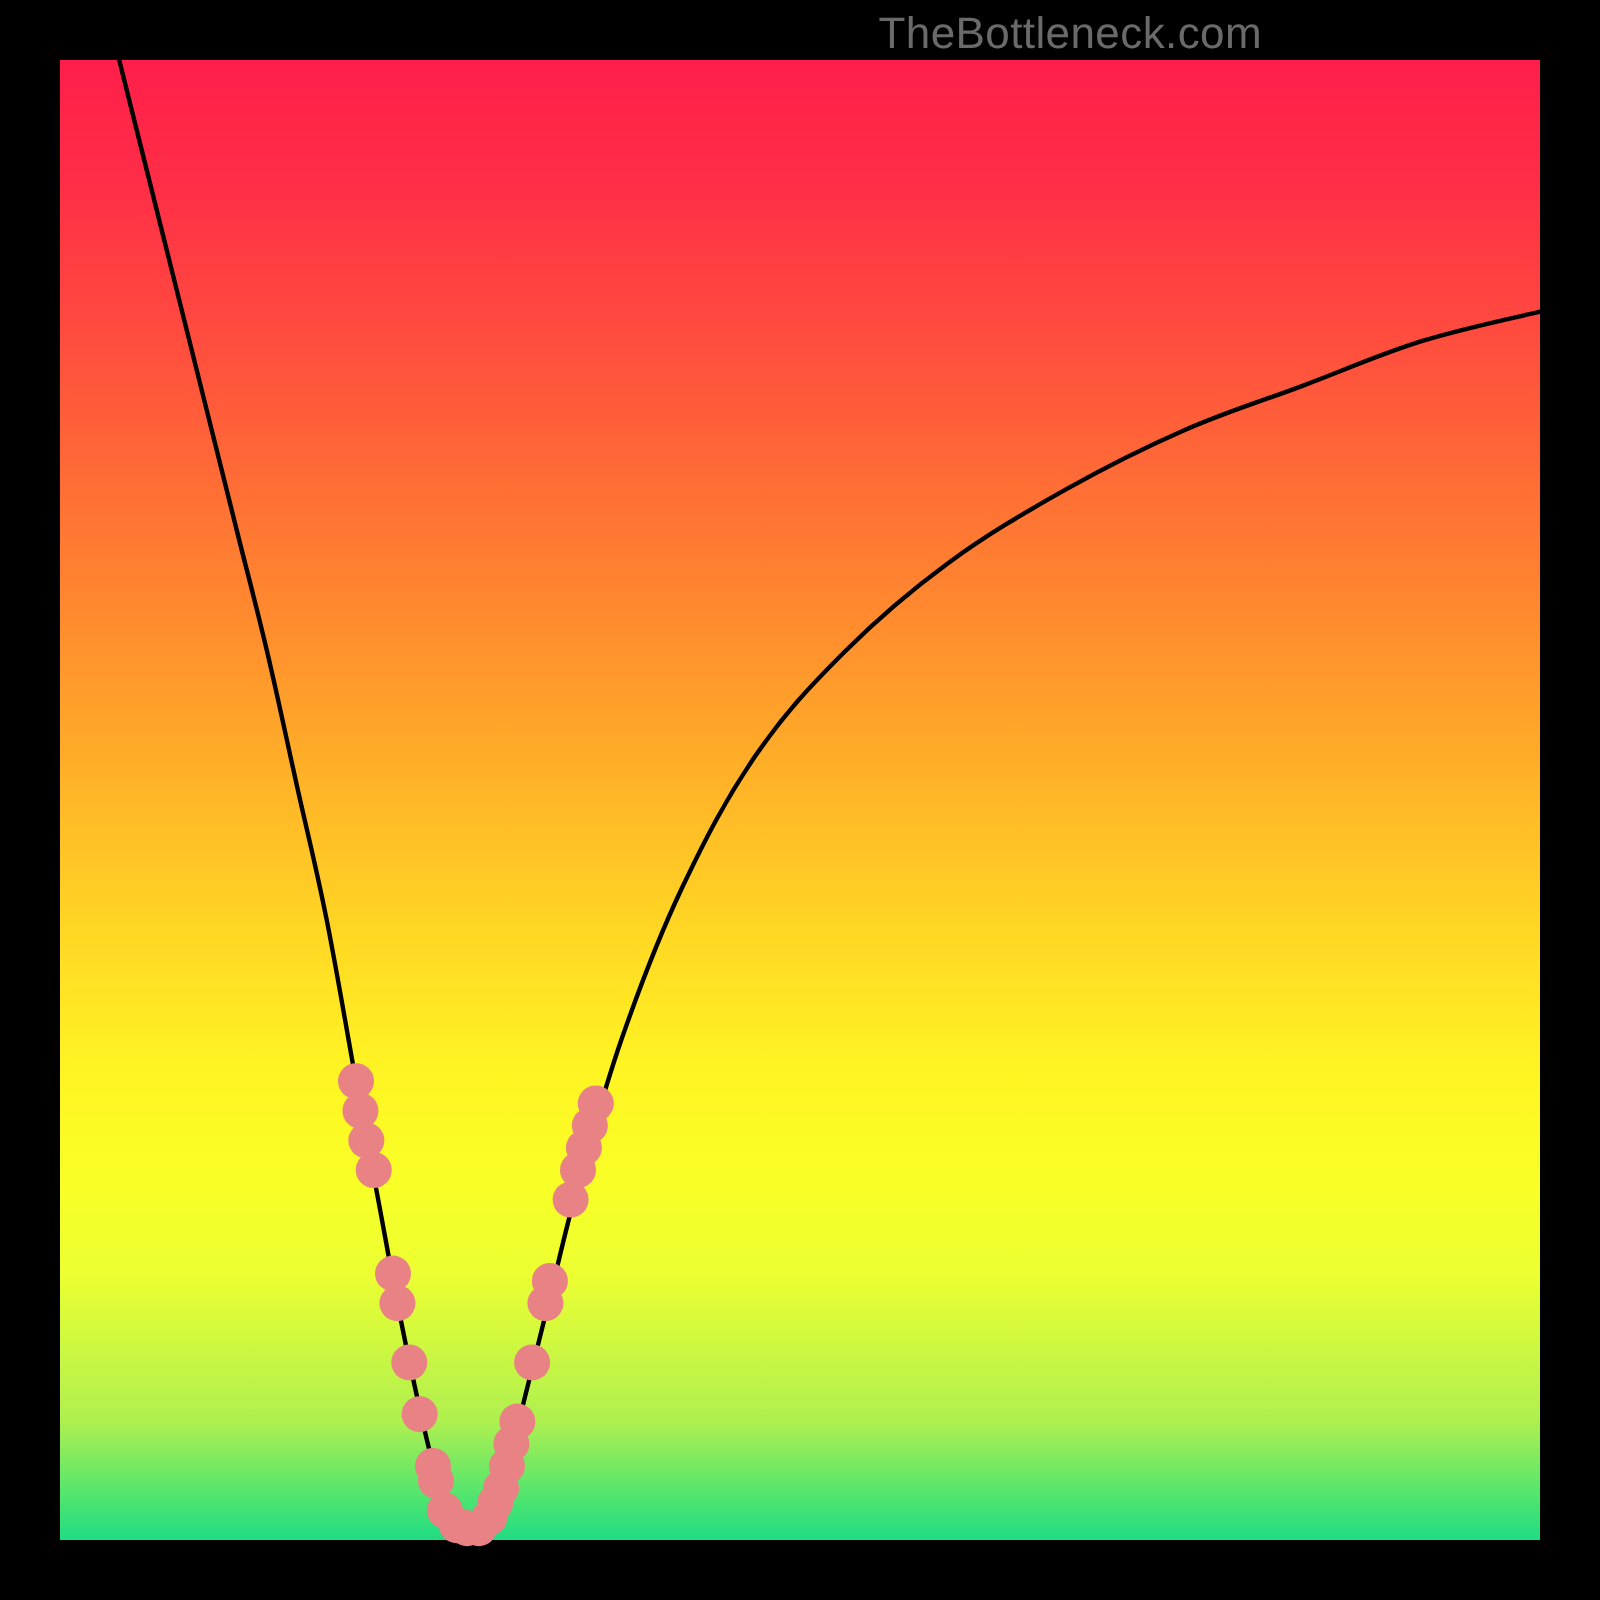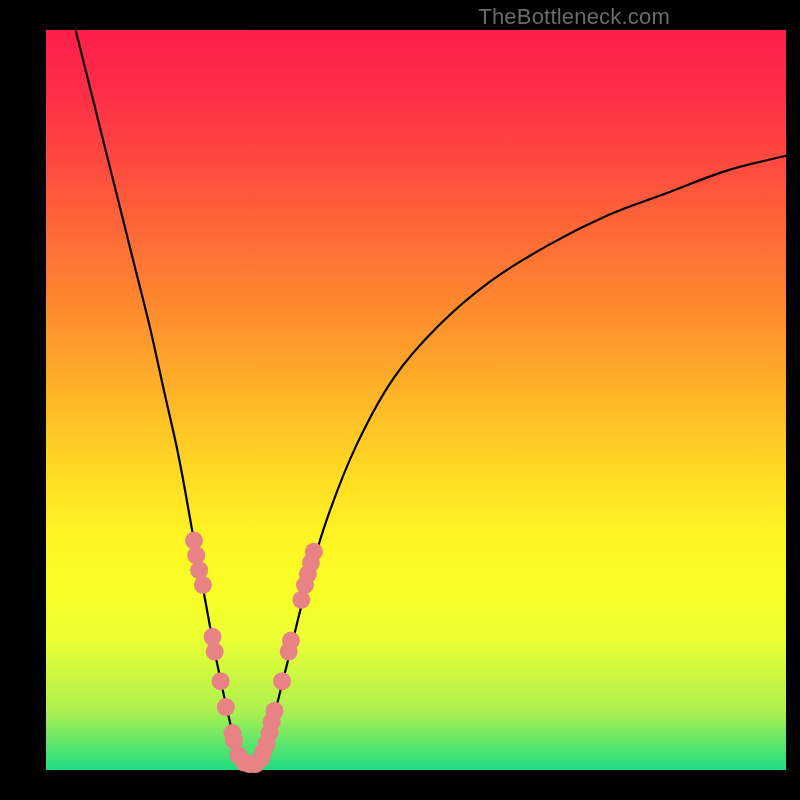--- a/index.html
+++ b/index.html
@@ -6,26 +6,25 @@
     margin: 0;
     padding: 0;
     width: 800px;
     height: 800px;
     overflow: hidden;
     background: #000;
     font-family: Arial, Helvetica, sans-serif;
   }
   .frame {
     position: absolute;
-    left: 16px;
+    left: 0;
     top: 0;
     width: 639px;
     height: 800px;
     background: #000;
-    padding-left: 23px;
   }
   .plot {
     position: absolute;
     left: 30px;
     top: 30px;
     width: 740px;
     height: 740px;
     
     background: linear-gradient(to bottom,
       #ff1f4a 0%,

